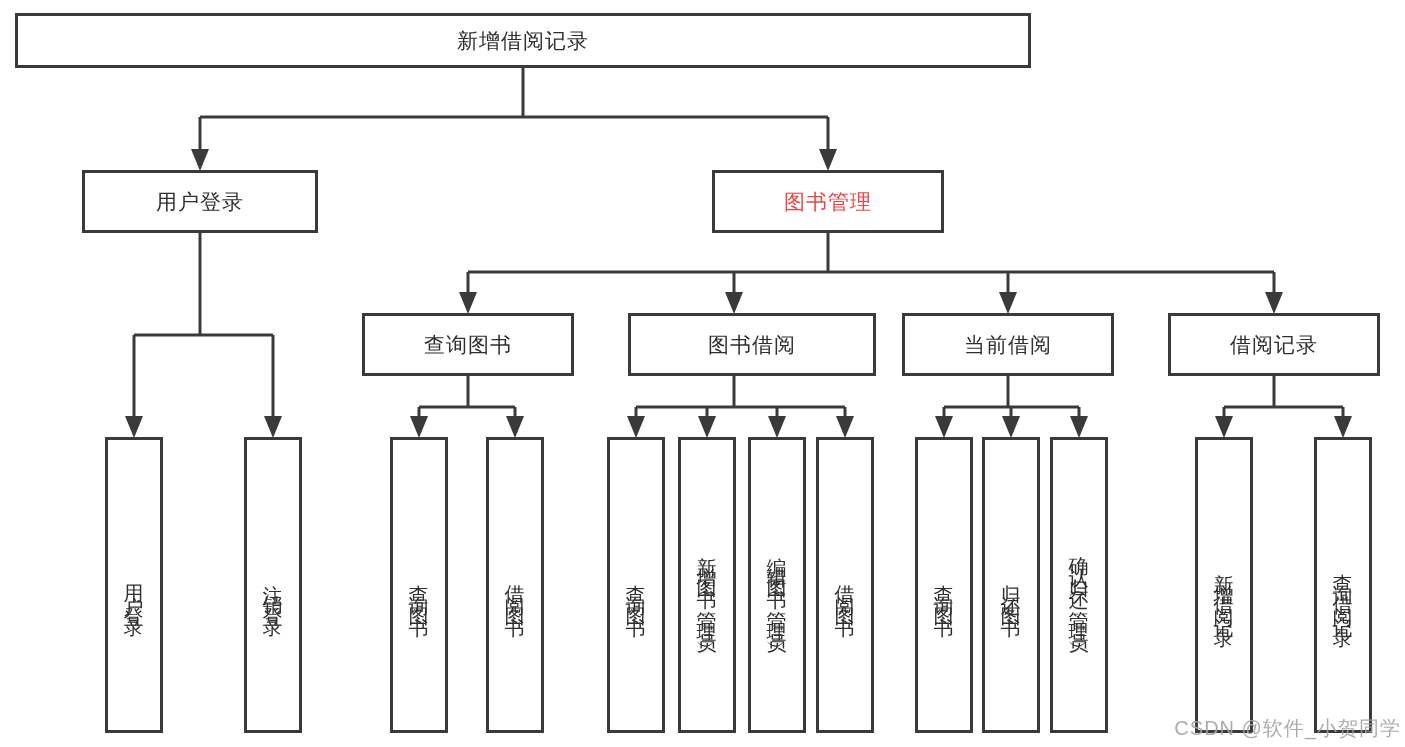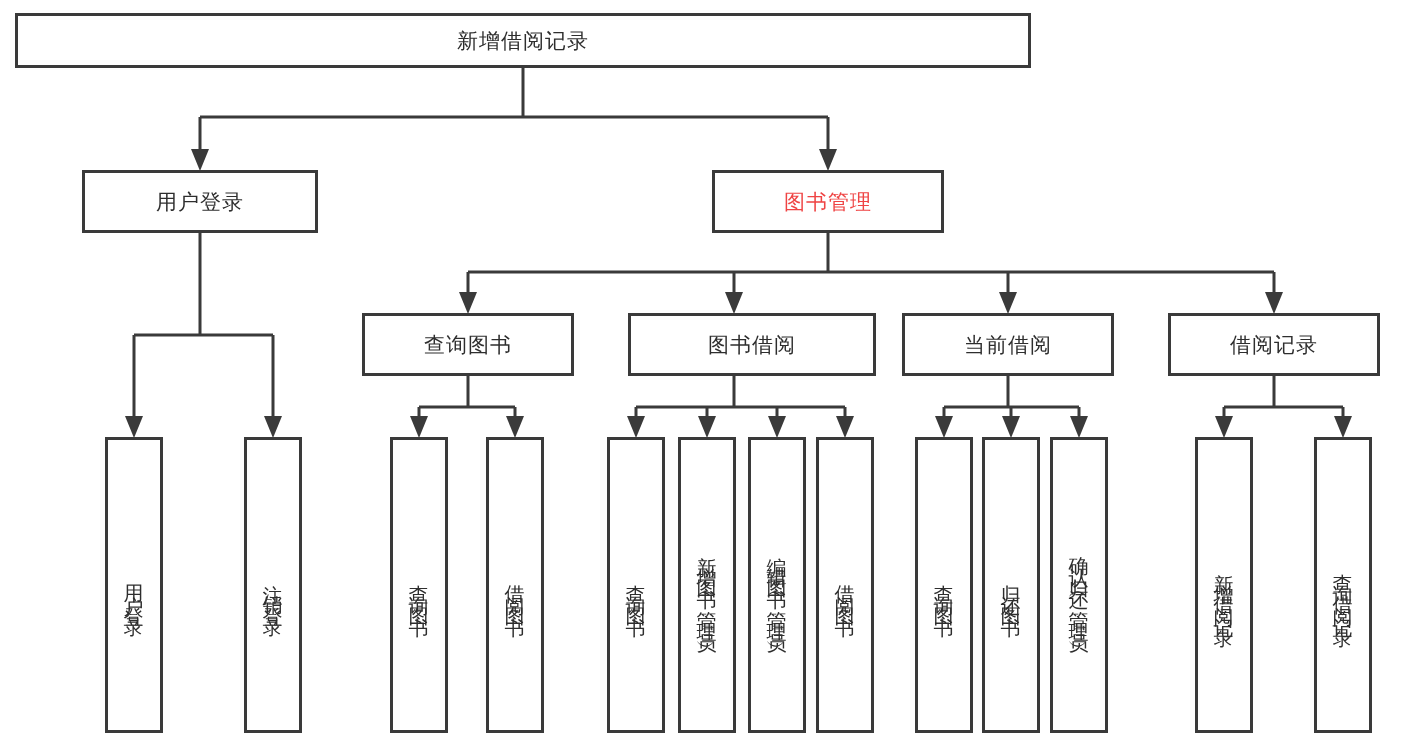--- a/index.html
+++ b/index.html
@@ -138,13 +138,14 @@
       <div class="node v" style="left: 1050px; top: 437px; width: 58px; height: 296px; border-color: rgb(58, 58, 58); color: rgb(46, 46, 46);">
         <span class="label">确认归还（管理员）</span>
       </div>
       <div class="node v" style="left: 1195px; top: 437px; width: 58px; height: 296px; border-color: rgb(58, 58, 58); color: rgb(46, 46, 46);">
         <span class="label">新增借阅记录</span>
       </div>
       <div class="node v" style="left: 1314px; top: 437px; width: 58px; height: 296px; border-color: rgb(58, 58, 58); color: rgb(46, 46, 46);">
         <span class="label">查询借阅记录</span>
       </div>
     </div>
+  <div id="watermark" style="color: rgb(163, 163, 163);">CSDN @软件_小贺同学</div>
 </div>
 
 </body></html>

